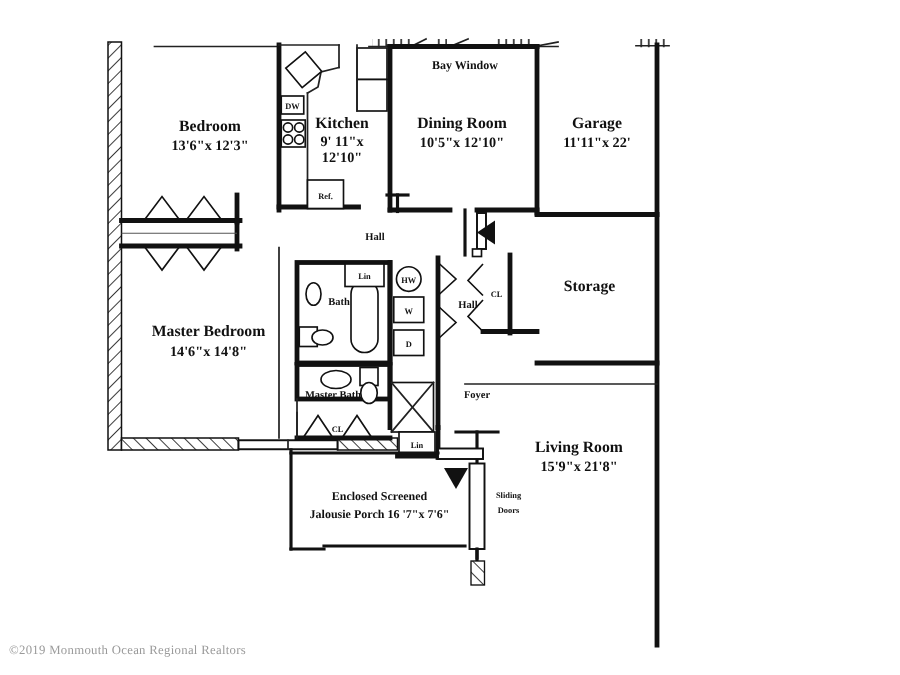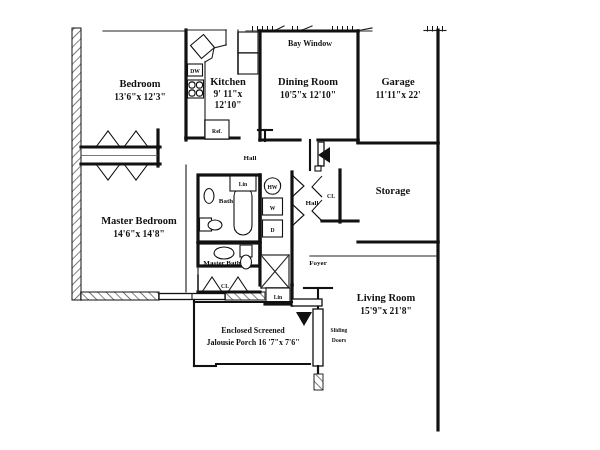--- a/index.html
+++ b/index.html
@@ -322,13 +322,14 @@
     <text class="room-label room-dims" x="386" y="314">15'9"x 21'8"</text>
 
     <text class="tiny-label" x="339" y="332">Sliding</text>
     <text class="tiny-label" x="339" y="342">Doors</text>
 
     <text class="note-label" x="253" y="333">Enclosed Screened</text>
     <text class="note-label" x="253" y="345">Jalousie Porch 16 '7"x 7'6"</text>
 
   </svg>
 
+  <div class="copyright">©2019 Monmouth Ocean Regional Realtors</div>
 </div>
 
 </body></html>

